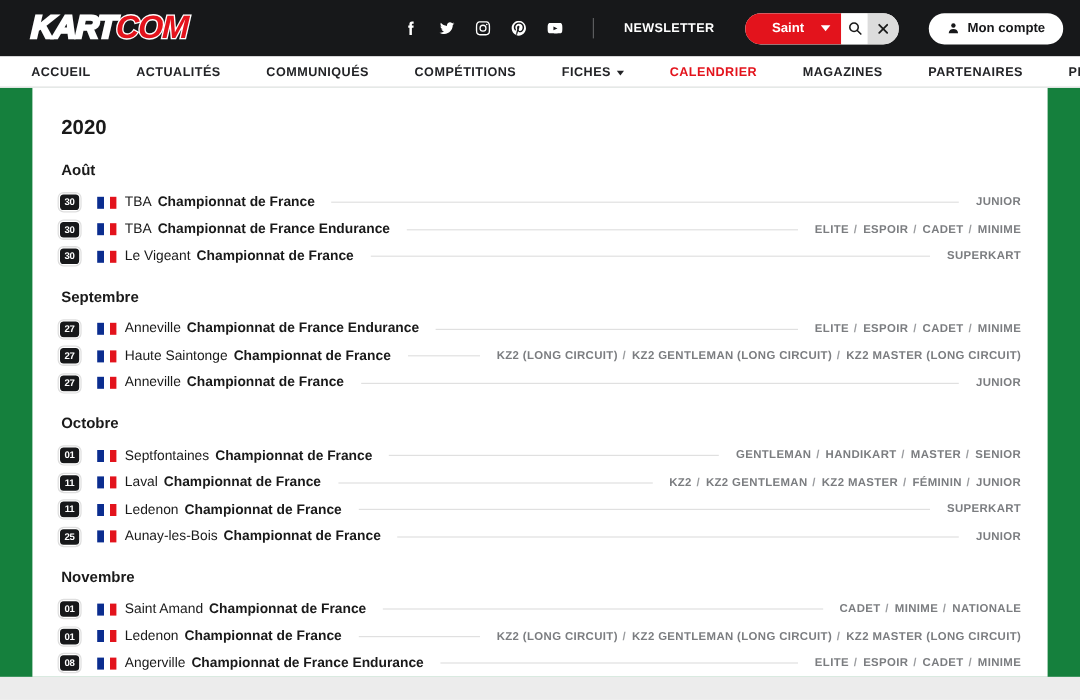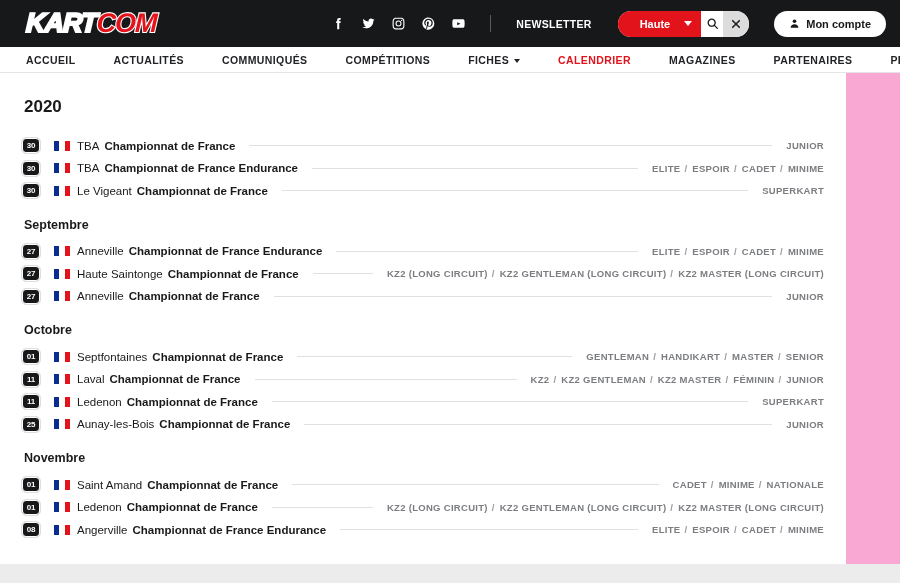--- a/index.html
+++ b/index.html
@@ -180,25 +180,25 @@
   }
   .flag-sm {
     display: inline-block;
     width: 16px; height: 10px;
     background: linear-gradient(to right, #0b2d8f 0 33.33%, #ffffff 33.33% 66.66%, #e3131c 66.66% 100%);
     flex: none;
   }
 
   
   .page {
-    background: #f9a8d4;
+    background: #15803d;
     height: calc(583px - 47px - 45px);
     padding: 0;
     display: flex;
-    justify-content: flex-start;
+    justify-content: center;
   }
   .container {
     background: #ffffff;
     width: 846px;
     padding: 24px 22px 0 22px;
     overflow: hidden;
   }
   .year {
     font-size: 17px;
     font-weight: bold;
@@ -303,21 +303,21 @@
         <svg width="16" height="16" viewBox="0 0 24 24">
             <path d="M21.6 7.2s-.2-1.4-.8-2c-.7-.8-1.5-.8-1.9-.8C16.2 4.2 12 4.2 12 4.2s-4.2 0-6.9.2c-.4 0-1.2.1-1.9.8-.6.6-.8 2-.8 2S2.2 8.8 2.2 10.4v1.5c0 1.6.2 3.2.2 3.2s.2 1.4.8 2c.7.8 1.7.7 2.1.8 1.5.1 6.7.2 6.7.2s4.2 0 6.9-.2c.4 0 1.2-.1 1.9-.8.6-.6.8-2 .8-2s.2-1.6.2-3.2v-1.5c0-1.6-.2-3.2-.2-3.2zM9.9 14V9l5.4 2.5L9.9 14z"></path>
           </svg>
       </span>
     </div>
     <div class="divider-v"></div>
     <div class="newsletter">NEWSLETTER</div>
 
     <div class="searchbar">
       <div class="scope">
-        <span>Haute</span>
+        <span>Saint</span>
         <span class="chev"></span>
       </div>
       <div class="btn-mag">
         <svg width="13" height="13" viewBox="0 0 24 24" fill="none" stroke="#1a1a1a" stroke-width="2.4">
             <circle cx="10.5" cy="10.5" r="6.5"></circle>
             <line x1="15.5" y1="15.5" x2="21" y2="21" stroke-linecap="round"></line>
           </svg>
       </div>
       <div class="btn-clear">
         <svg width="10" height="10" viewBox="0 0 24 24" stroke="#1a1a1a" stroke-width="3.6" stroke-linecap="round">
@@ -366,20 +366,21 @@
     <div class="nav-item">
       <span>PRÉSENTATION</span>
     </div>
   </div>
 
 <div class="page">
   <div class="container">
     <div class="year">2020</div>
     <div id="months-root">
         <div class="month-block">
+          <div class="month">Août</div>
           <div class="event">
             <div class="day-badge">30</div>
             <span class="flag-sm ev-flag"></span>
             <span class="ev-place">TBA</span>
             <span class="ev-title">Championnat de France</span>
             <span class="ev-line"></span>
             <span class="ev-cats"><span>JUNIOR</span></span>
           </div>
           <div class="event">
             <div class="day-badge">30</div>

